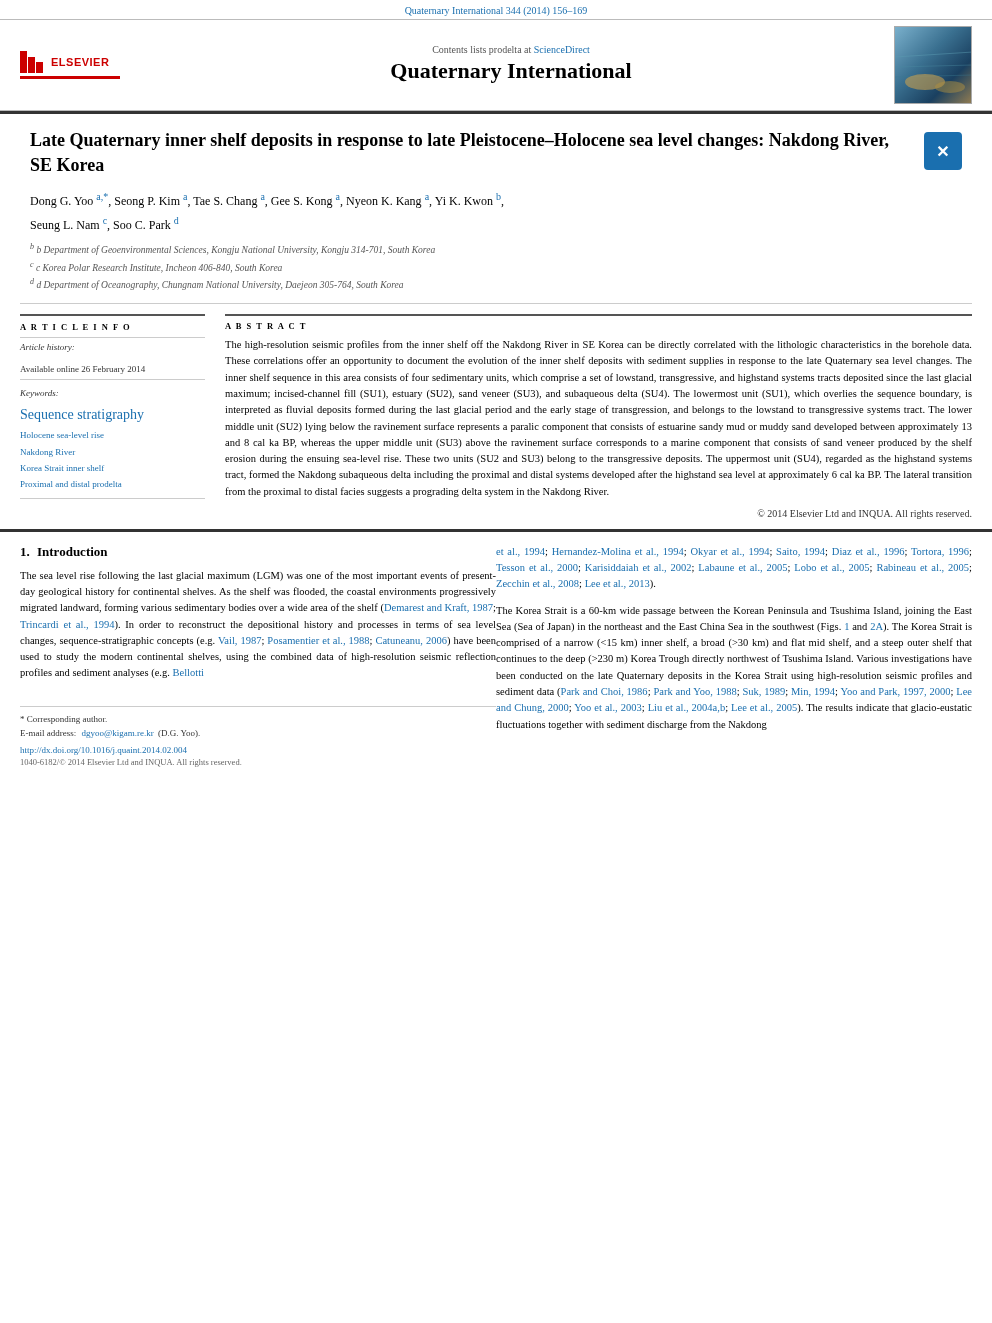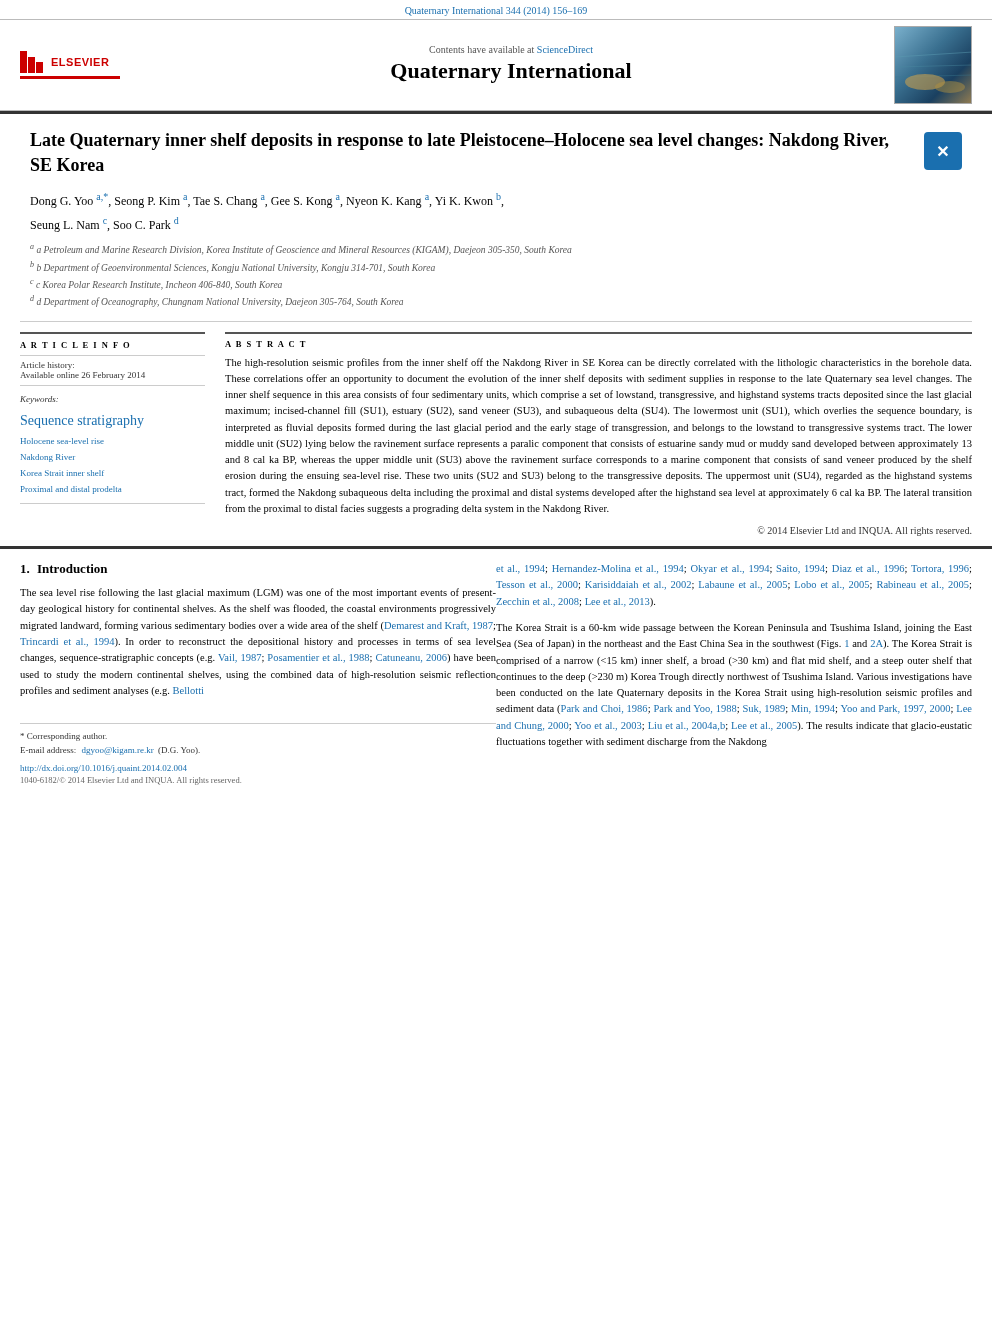--- a/index.html
+++ b/index.html
@@ -33,21 +33,21 @@
         <div style="width:7px; height:16px; background:#c00;"></div>
         <div style="width:7px; height:11px; background:#c00;"></div>
       </div>
       <div style="font-size:11px; font-weight:bold; color:#c00; font-family:Arial,sans-serif; letter-spacing:0.5px;">ELSEVIER</div>
     </div>
     <div style="height:3px; background:#c00; margin-top:3px; width:100px;"></div>
   </div>
 
   <div style="flex:1; text-align:center;">
     <div style="font-size:10px; color:#555; margin-bottom:3px;">
-      <span style="color:#555;">Contents have available at</span>
+      <span style="color:#555;">Contents lists prodelta at</span>
       <span style="color:#1a6faf; cursor:pointer;">ScienceDirect</span>
     </div>
     <div style="font-size:22px; font-weight:bold; font-family:'Times New Roman',serif; color:#000; margin-bottom:3px;">Quaternary International</div>
   </div>
 
   <div style="width:90px; flex-shrink:0; display:flex; justify-content:flex-end;">
     <div style="width:78px; height:78px; border:1px solid #aaa; overflow:hidden; position:relative;">
       <svg width="78" height="78" viewBox="0 0 78 78">
         <defs>
           <linearGradient id="covGrad" x1="0" y1="0" x2="1" y2="1">
@@ -78,35 +78,34 @@
     <div style="width:38px; height:38px; background:#1a6faf; border-radius:4px; display:flex; align-items:center; justify-content:center; color:#fff; font-size:16px; font-weight:bold; font-family:Arial,sans-serif;">✕</div>
   </div>
 </div>
 
 <div style="padding:2px 30px 4px; font-size:12px; line-height:1.7; color:#000; font-family:'Times New Roman',serif;">
   <span>Dong G. Yoo </span><span style="color:#1a6faf; font-size:10px; vertical-align:super;">a,*</span><span>, Seong P. Kim </span><span style="color:#1a6faf; font-size:10px; vertical-align:super;">a</span><span>, Tae S. Chang </span><span style="color:#1a6faf; font-size:10px; vertical-align:super;">a</span><span>, Gee S. Kong </span><span style="color:#1a6faf; font-size:10px; vertical-align:super;">a</span><span>, Nyeon K. Kang </span><span style="color:#1a6faf; font-size:10px; vertical-align:super;">a</span><span>, Yi K. Kwon </span><span style="color:#1a6faf; font-size:10px; vertical-align:super;">b</span><span>,</span><br>
   <span>Seung L. Nam </span><span style="color:#1a6faf; font-size:10px; vertical-align:super;">c</span><span>, Soo C. Park </span><span style="color:#1a6faf; font-size:10px; vertical-align:super;">d</span>
 </div>
 
 <div style="padding:2px 30px 10px; font-size:9.5px; color:#555; font-style:italic; line-height:1.6;">
-  <div><span style="vertical-align:super; font-size:8px;">a</span> <span>a Petroleum and Marine Research Division, Korea Institute of Geoscience and Mineral Resources (KIGAM), Daejeon 305-350, South Korea</span></div>
   <div><span style="vertical-align:super; font-size:8px;">b</span> <span>b Department of Geoenvironmental Sciences, Kongju National University, Kongju 314-701, South Korea</span></div>
   <div><span style="vertical-align:super; font-size:8px;">c</span> <span>c Korea Polar Research Institute, Incheon 406-840, South Korea</span></div>
   <div><span style="vertical-align:super; font-size:8px;">d</span> <span>d Department of Oceanography, Chungnam National University, Daejeon 305-764, South Korea</span></div>
 </div>
 
 <div style="border-top:1px solid #ccc; margin:0 20px;"></div>
 
 <div style="display:flex; padding:10px 20px 0; gap:20px;">
 
   <div style="width:185px; flex-shrink:0;">
     <div style="border-top:2px solid #555; padding-top:6px; margin-bottom:8px;">
       <div style="font-size:8.5px; font-weight:bold; letter-spacing:1.5px; margin-bottom:5px;">A R T I C L E   I N F O</div>
       <div style="border-top:1px solid #ccc; margin:4px 0;"></div>
-      <div style="font-size:9px; color:#333; margin-bottom:0;">Article history:</div>
+      <div style="font-size:9px; font-style:italic; color:#333; margin-bottom:12px;">Article history:</div>
       <div style="font-size:9px; color:#333;">Available online 26 February 2014</div>
       <div style="border-top:1px solid #ccc; margin:5px 0;"></div>
     </div>
     <div style="border-bottom:1px solid #ccc; padding-bottom:6px;">
       <div style="font-size:9px; font-style:italic; color:#333; margin-bottom:4px;">Keywords:</div>
       <div style="font-size:14px; color:#1a6faf; display:block; line-height:1.8;">Sequence stratigraphy</div>
       <div style="font-size:9px; color:#1a6faf; display:block; line-height:1.8;">Holocene sea-level rise</div>
       <div style="font-size:9px; color:#1a6faf; display:block; line-height:1.8;">Nakdong River</div>
       <div style="font-size:9px; color:#1a6faf; display:block; line-height:1.8;">Korea Strait inner shelf</div>
       <div style="font-size:9px; color:#1a6faf; display:block; line-height:1.8;">Proximal and distal prodelta</div>

